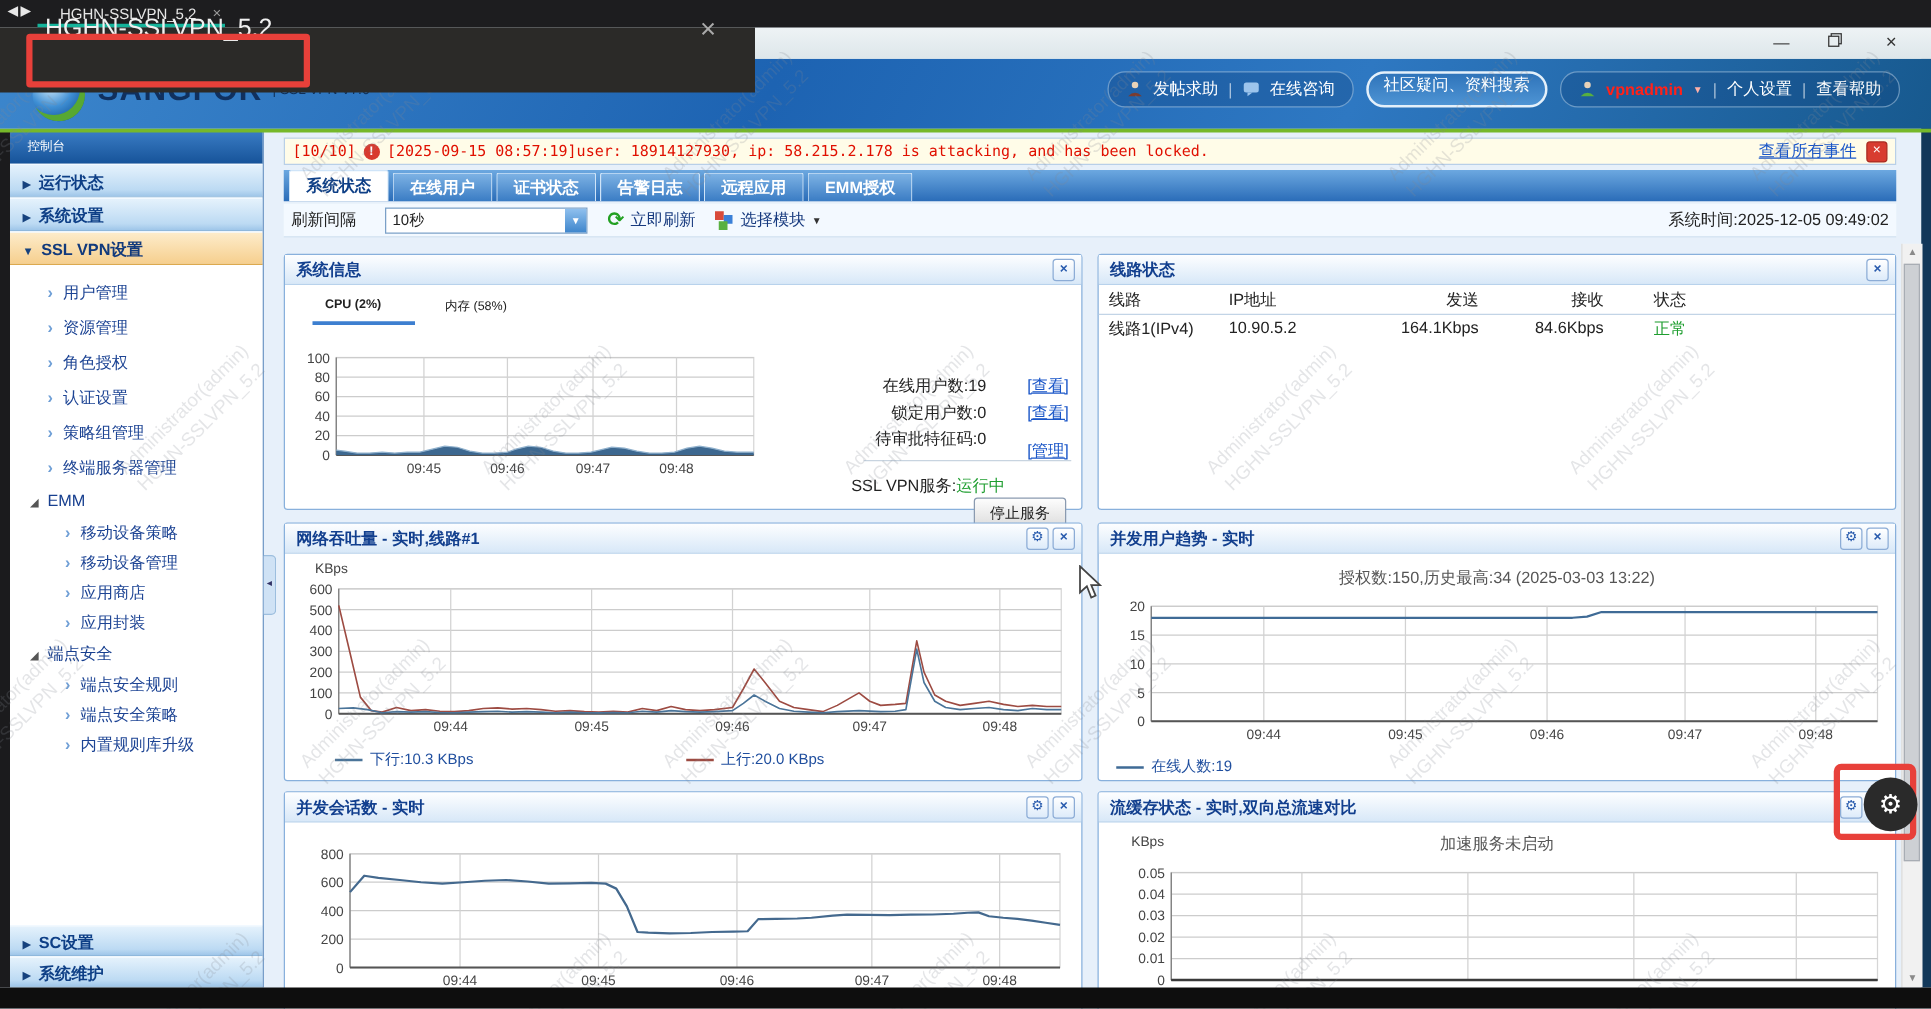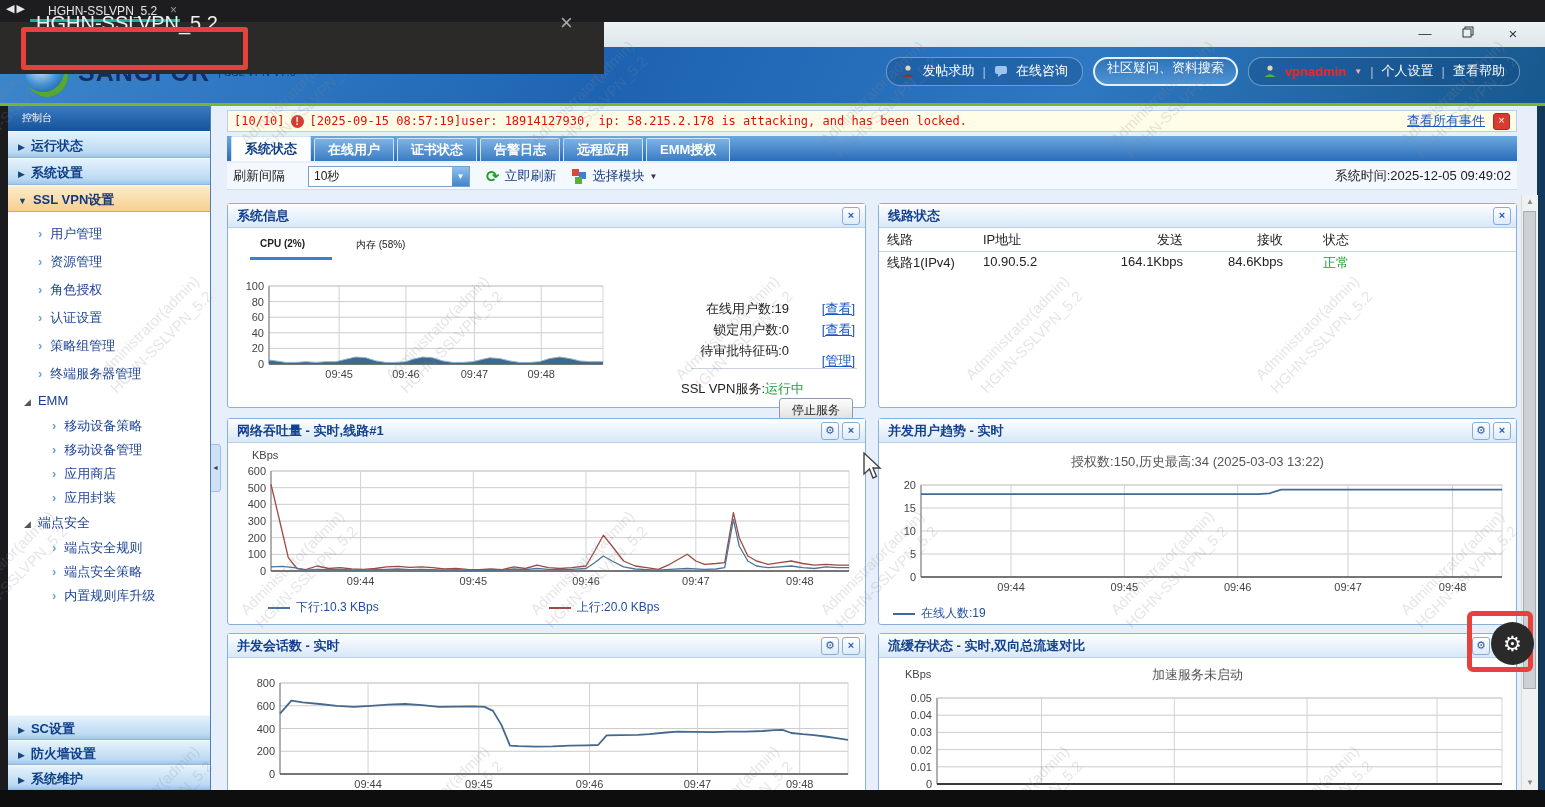--- a/index.html
+++ b/index.html
@@ -205,21 +205,20 @@
       <div class="sb-child"><span class="arr">›</span><span>移动设备管理</span></div>
       <div class="sb-child"><span class="arr">›</span><span>应用商店</span></div>
       <div class="sb-child"><span class="arr">›</span><span>应用封装</span></div>
       <div class="sb-group"><span class="arr">◢</span><span>端点安全</span></div>
       <div class="sb-child"><span class="arr">›</span><span>端点安全规则</span></div>
       <div class="sb-child"><span class="arr">›</span><span>端点安全策略</span></div>
       <div class="sb-child"><span class="arr">›</span><span>内置规则库升级</span></div>
     </div>
   <div id="sb-bottom" class="sb-bottomitems">
       <div class="sb-item"><span class="arr">▶</span><span>SC设置</span></div>
-      <div class="sb-item"><span class="arr">▶</span><span>防火墙设置</span></div>
       <div class="sb-item"><span class="arr">▶</span><span>系统维护</span></div>
     </div>
 </div>
 <div class="abs collapse-handle">◄</div>
 
 <div class="abs alertbar">
   <span class="alerttext">[10/10]</span>
   <span class="alerticon">!</span>
   <span class="alerttext">[2025-09-15 08:57:19]user: 18914127930, ip: 58.215.2.178 is attacking, and has been locked.</span>
   <span class="alertlink">查看所有事件</span>

